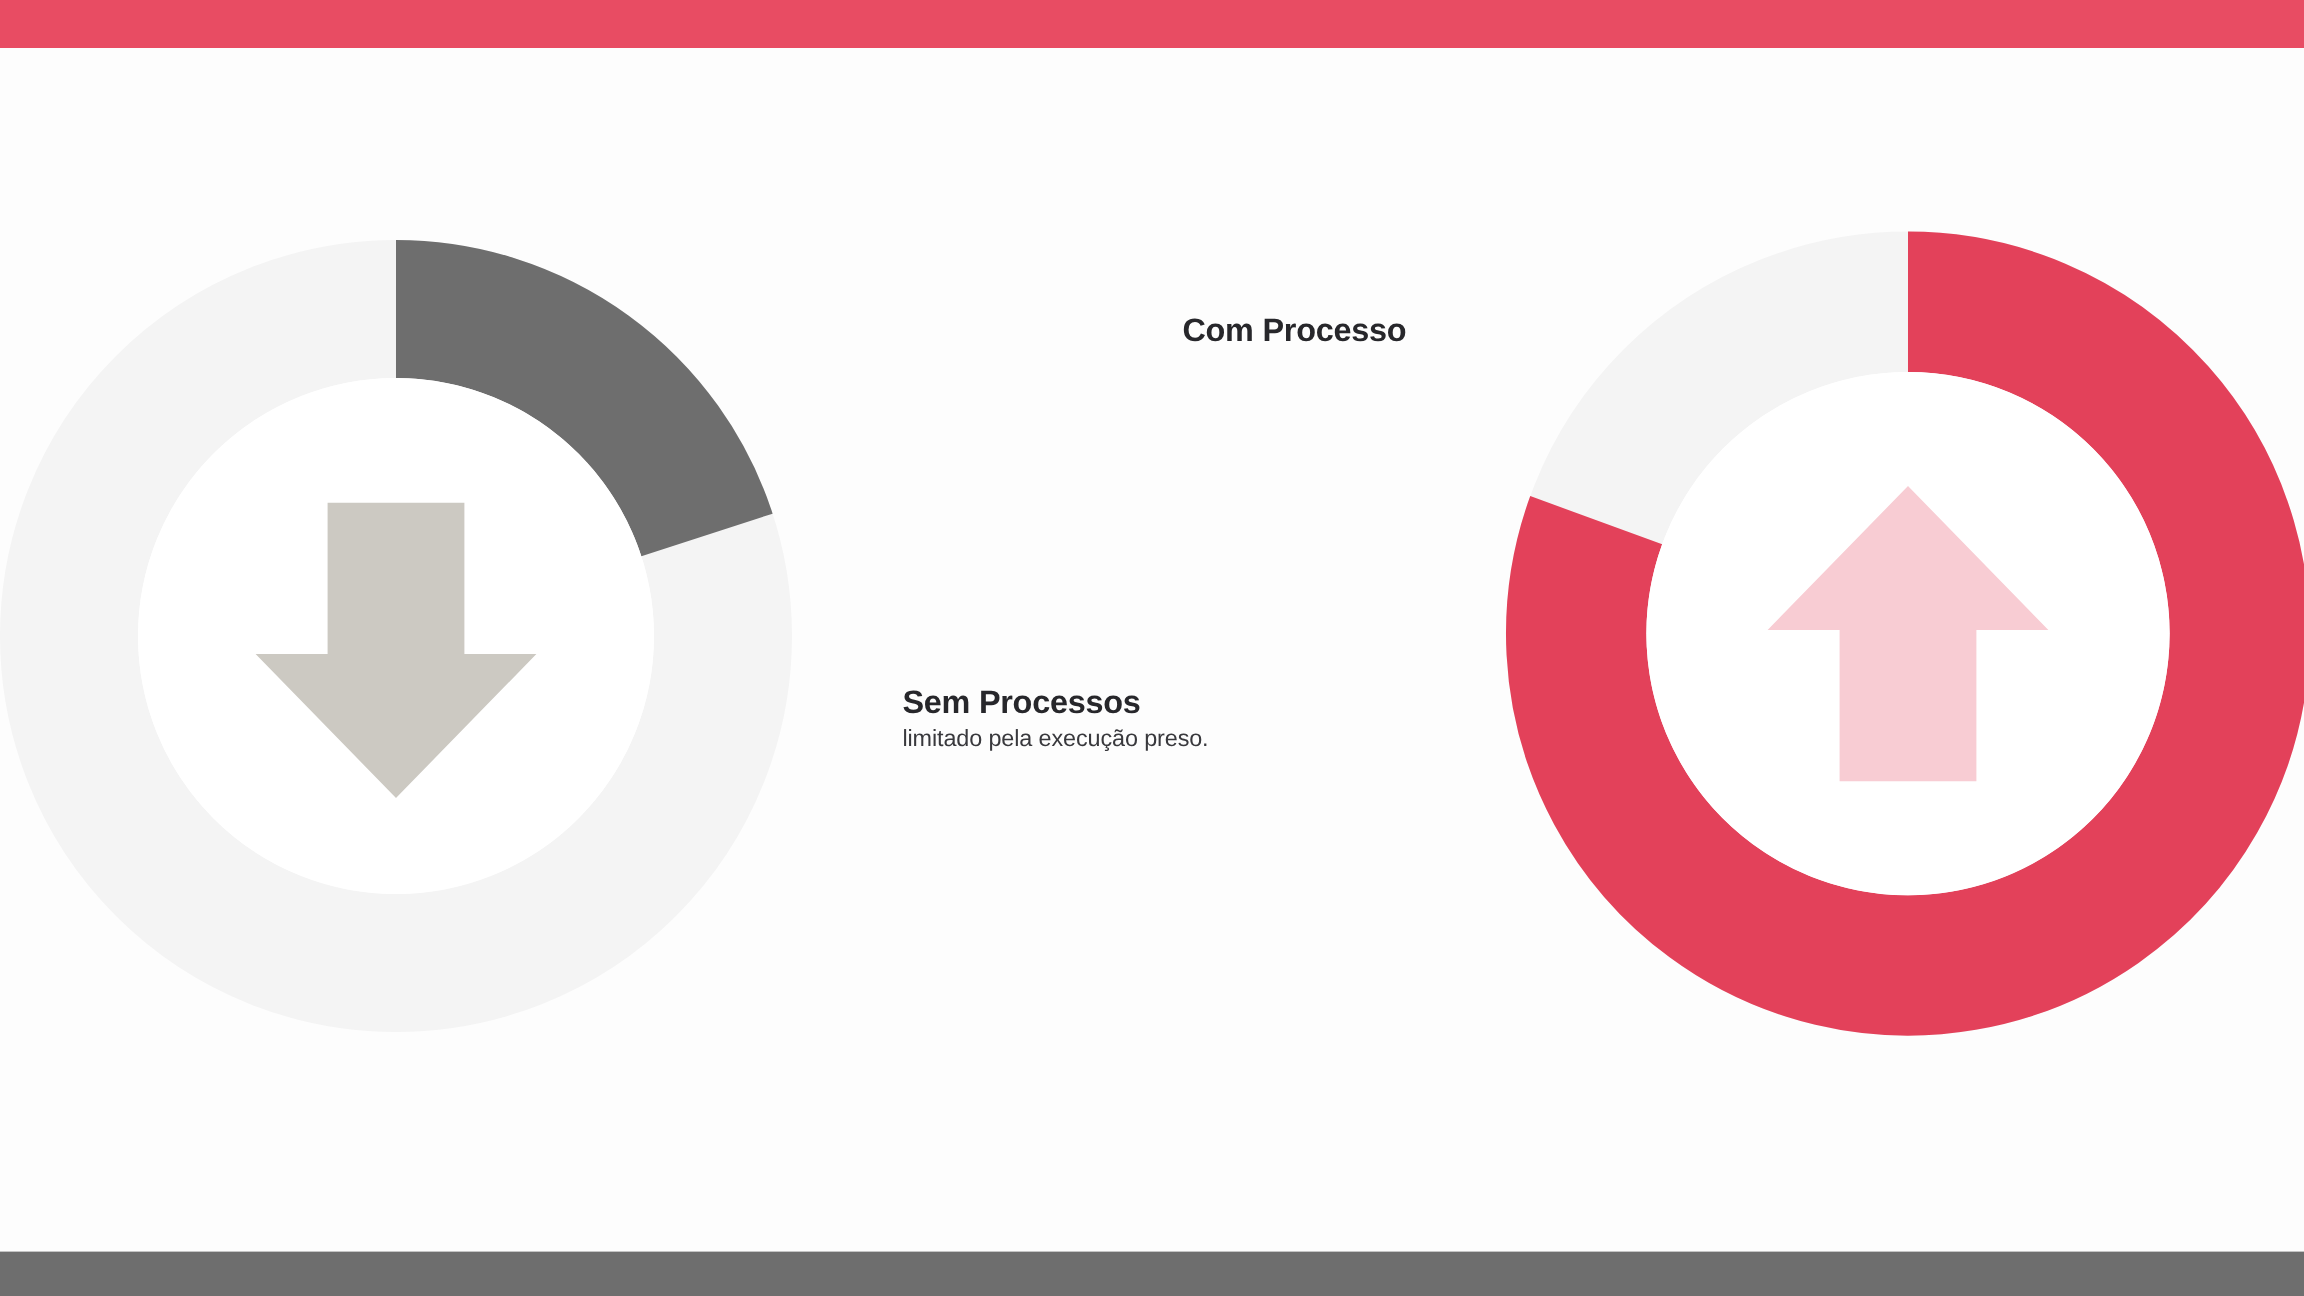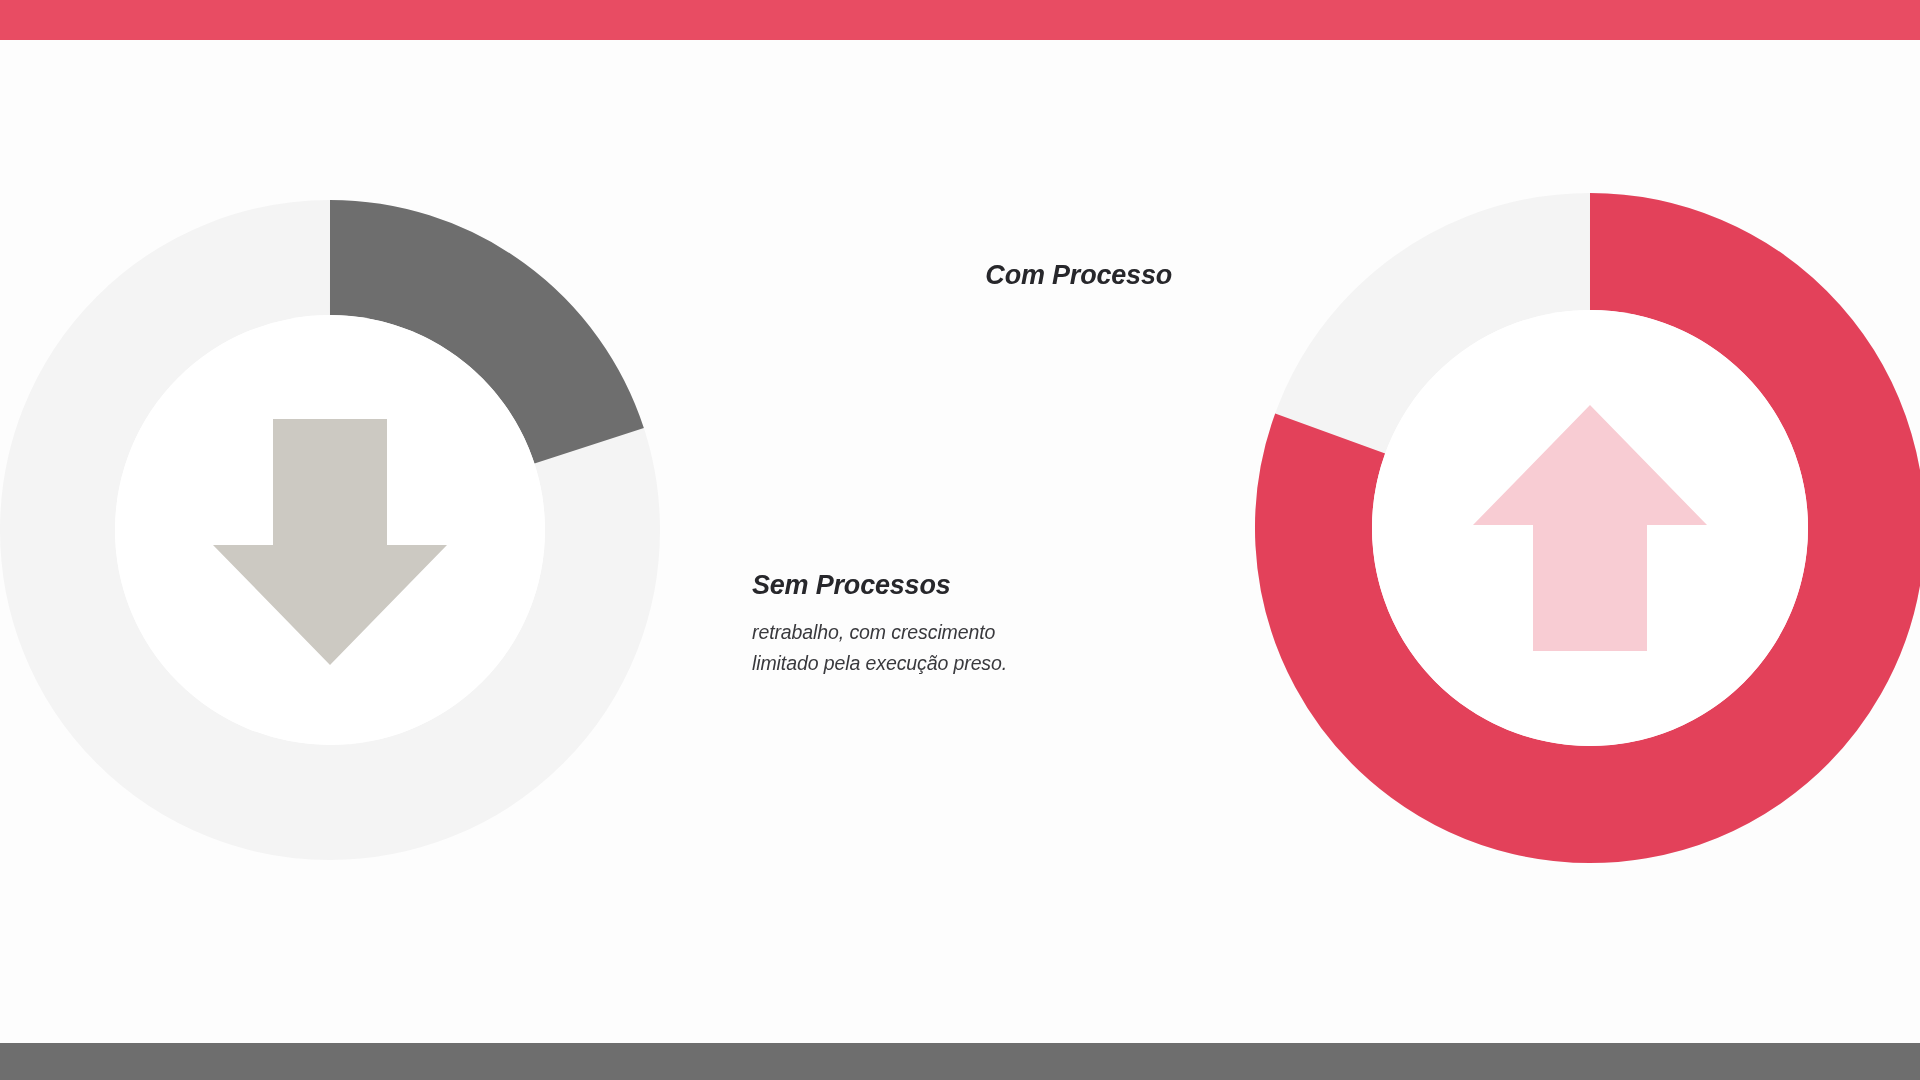--- a/index.html
+++ b/index.html
@@ -11,21 +11,20 @@
     background:#FDFDFD;
     font-family:"Liberation Sans", sans-serif;
     -webkit-font-smoothing:antialiased;
   }
 
   #stage {
     position:relative;
     width:1920px;
     height:1080px;
     background:#FDFDFD;
-    font-style:italic;
   }
 
   
   .bar-top {
     position:absolute;
     left:0; top:0;
     width:1920px; height:40px;
     background:#E84C63;
   }
   .bar-bottom {
@@ -61,21 +60,21 @@
   }
 
   .heading {
     font-size:27px;
     font-weight:bold;
     color:#27272B;
     letter-spacing:-0.2px;
     line-height:1.15;
   }
   .txt-com .heading { margin-bottom:14px; }
-  .txt-sem .heading { margin-bottom:16px; }
+  .txt-sem .heading { }
 
   .body-copy {
     font-size:19.5px;
     font-weight:normal;
     color:#39393D;
     line-height:31px;
     letter-spacing:-0.1px;
   }
   .body-copy .ln { display:block; }
 </style>
@@ -112,20 +111,19 @@
     </svg>
   </div>
 
   <div class="txt-block txt-com">
     <div class="heading">Com Processo</div>
   </div>
 
   <div class="txt-block txt-sem">
     <div class="heading">Sem Processos</div>
     <div class="body-copy">
-      <span class="ln">retrabalho, com crescimento</span>
       <span class="ln">limitado pela execução preso.</span>
     </div>
   </div>
 
   <div class="bar-bottom"></div>
 
 </div>
 
 </body></html>

